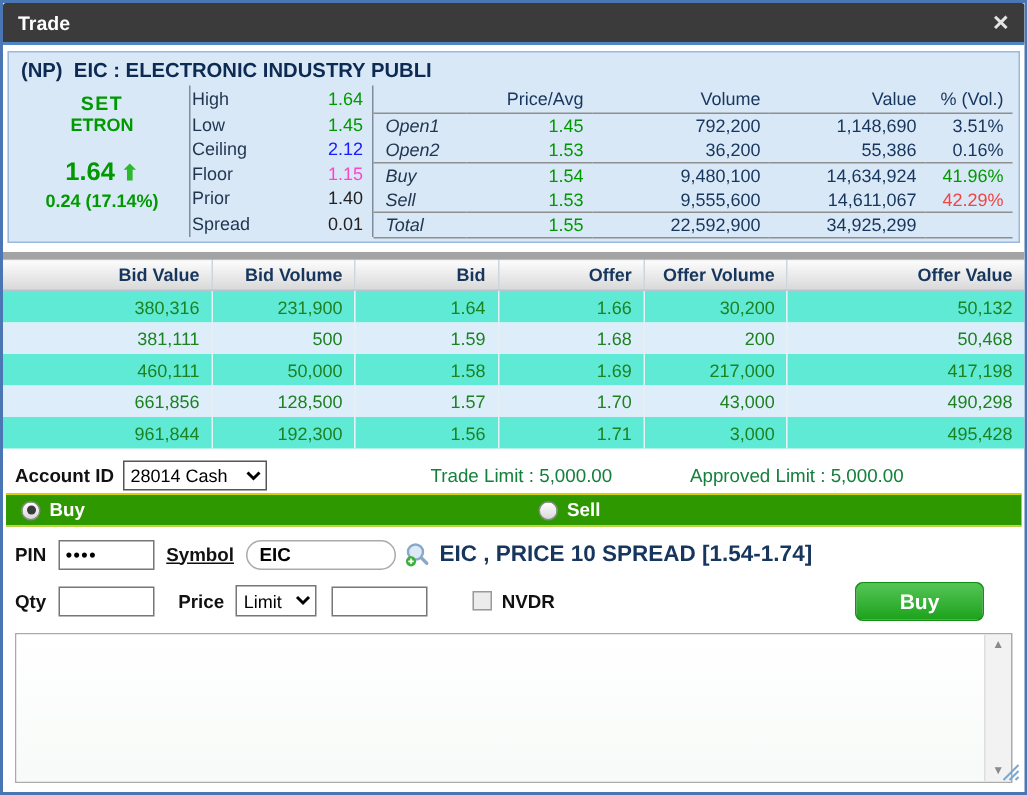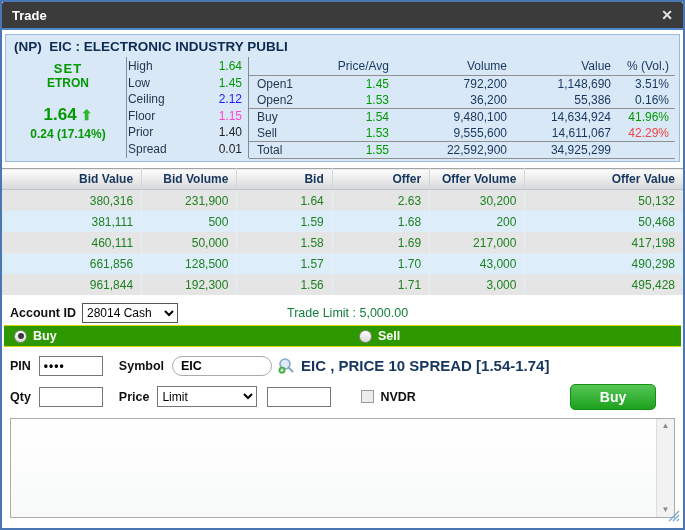--- a/index.html
+++ b/index.html
@@ -23,29 +23,29 @@
   .stats-block { width:128px; border-left:1px solid #7f8c99; padding:1px 6px 0 1px; box-sizing:border-box; }
   .stat-row { display:flex; justify-content:space-between; font-size:12px; line-height:16.5px; }
   .stat-label { color:#1f3550; }
   .v-green { color:#009a00; } .v-blue { color:#1a1aff;text-align:center; } .v-magenta { color:#ff44cc; } .v-dark { color:#222; }
 
   .summary-block { flex:1; border-left:1px solid #7f8c99; }
   table.summary { width:100%; border-collapse:collapse; font-size:12px; table-layout:fixed; }
   .summary th { font-weight:normal; color:#17365d; text-align:right; padding:1px 6px 2px 2px; border-bottom:1px solid #8f8f8f; height:15px; }
   .summary th.lbl { text-align:left; }
   .summary td { text-align:right; padding:0 6px; color:#17365d; height:16px; }
-  .summary td.lbl { text-align:left; padding-left:8px; color:#1f3550; }
+  .summary td.lbl { text-align:left; padding-left:8px; color:#1f3550;font-style:italic; }
   .summary tr.sep td { border-bottom:1px solid #8f8f8f; }
   .c-green { color:#009a00 !important; } .c-red { color:#f04545 !important; }
 
   
-  table.orderbook { width:100%; border-collapse:collapse; font-size:12px; table-layout:fixed; margin-bottom:6px; border-top:1px solid #a3a3a3; }
+  table.orderbook { width:100%; border-collapse:collapse; font-size:12px; table-layout:fixed; margin-bottom:6px; border-top:5px solid #a3a3a3; }
   .orderbook th { background:linear-gradient(#fdfdfd,#d8d8d8); color:#17365d; font-weight:bold; text-align:right; padding:3px 8px 3px 0; border-right:1px solid #cdd5dd; border-bottom:1px solid #b8c4cf; height:13px; }
   .orderbook th:last-child { border-right:none; }
-  .orderbook td { text-align:right; padding:3px 8px 3px 0; color:#1e8222; border-right:1px solid #e6eef6; height:15px; background:#e5e5e5; }
+  .orderbook td { text-align:right; padding:3px 8px 3px 0; color:#1e8222; border-right:1px solid #e6eef6; height:15px; background:#5eead4; }
   .orderbook td:last-child { border-right:none; }
   .orderbook tbody tr:nth-child(even) td { background:#ddeefa; }
 
   
   .account-row { position:relative; height:24px; padding:0 8px; font-size:12.5px; color:#111; display:flex; align-items:center; }
   .account-row .lblb { font-weight:bold; margin-right:6px; }
   .account-row select { font-size:12px; height:20px; width:96px; border:1px solid #555; background:#fff; }
   .limit { position:absolute; font-size:12.5px; color:#15803d;text-align:right; }
   .limit.trade { left:285px; }
   .limit.approved { left:458px; }
@@ -55,27 +55,27 @@
   .side-opt { position:absolute; top:0; height:20px; display:flex; align-items:center; }
   .side-opt.buy { left:10px; } .side-opt.sell { left:355px; }
   .radio { width:13px; height:13px; border-radius:50%; background:linear-gradient(#fff,#d8d8d8); border:1px solid #888; display:inline-block; margin-right:6px; box-sizing:border-box; }
   .radio.sel::after { content:''; display:block; width:6px; height:6px; margin:2.5px auto 0; border-radius:50%; background:#3a3a3a; }
 
   
   .pin-row, .qty-row { display:flex; align-items:center; margin:6px 8px 0 8px; font-size:12.5px; color:#111; height:25px; position:relative; }
   .flbl { font-weight:bold; margin-right:8px; }
   .txt { border:1px solid #777; height:20px; box-sizing:border-box; font-size:12px; padding:0 4px; font-family:"Liberation Sans",sans-serif; }
   .pin-input { width:64px; letter-spacing:1px; font-weight:bold; }
-  .symbol-lbl { margin-left:16px; }
+  .symbol-lbl { margin-left:8px;text-decoration:underline; }
   .symbol-input { width:100px; border-radius:10px; border:1px solid #aaa; padding:0 8px; font-weight:bold; font-size:12.5px; }
   .search-ic { margin-left:5px; margin-right:6px; cursor:pointer; display:inline-flex; }
   .symbol-info { color:#17365d; font-weight:bold; font-size:15px; }
   .qty-input, .price-input { width:64px; }
   .price-lbl { margin-left:16px; }
-  .price-select { font-size:12px; height:21px; width:100px; border:1px solid #777; background:#fff; }
+  .price-select { font-size:12px; height:21px; width:54px; border:1px solid #777; background:#fff; }
   .price-input { margin-left:10px; }
   .checkbox { width:13px; height:13px; background:#ececec; border:1px solid #9a9a9a; display:inline-block; margin-left:30px; margin-right:6px; box-sizing:border-box; }
   .nvdr-lbl { font-weight:bold; }
   .buy-btn { position:absolute; right:19px; top:0; width:86px; height:26px; background:linear-gradient(#55c555,#1da21d); border:1px solid #149014; border-radius:5px; color:#fff; font-weight:bold; font-size:14px; font-family:"Liberation Sans",sans-serif; cursor:pointer; }
 
   
   .message-box { position:relative; margin:9px 8px 0 8px; height:100px; border:1px solid #ababab; background:#fdfdfd; box-sizing:border-box; }
   .msg-area { position:absolute; left:0; top:0; right:17px; bottom:0; background:linear-gradient(#fff,#f7faf8); }
   .msg-scroll { position:absolute; right:0; top:0; bottom:0; width:17px; background:#f2f2f2; border-left:1px solid #ddd; display:flex; flex-direction:column; justify-content:space-between; align-items:center; }
   .scroll-arrow { font-size:8px; color:#8a8a8a; padding:3px 0; cursor:pointer; line-height:1; }
@@ -208,21 +208,21 @@
         <th>Offer</th>
         <th>Offer Volume</th>
         <th>Offer Value</th>
       </tr>
     </thead>
     <tbody>
       <tr>
         <td>380,316</td>
           <td>231,900</td>
           <td>1.64</td>
-          <td>2.63</td>
+          <td>1.66</td>
           <td>30,200</td>
           <td>50,132</td>
       </tr>
       <tr>
         <td>381,111</td>
           <td>500</td>
           <td>1.59</td>
           <td>1.68</td>
           <td>200</td>
           <td>50,468</td>
@@ -253,20 +253,21 @@
       </tr>
     </tbody>
   </table>
 
   <div class="account-row">
     <span class="lblb">Account ID</span>
     <select>
       <option>28014 Cash</option>
     </select>
     <span class="limit trade">Trade Limit : 5,000.00</span>
+    <span class="limit approved">Approved Limit : 5,000.00</span>
   </div>
 
   <div class="side-bar">
     <span class="side-opt buy">
       <span class="radio sel"></span>
       <span>Buy</span>
     </span>
     <span class="side-opt sell">
       <span class="radio"></span>
       <span>Sell</span>

